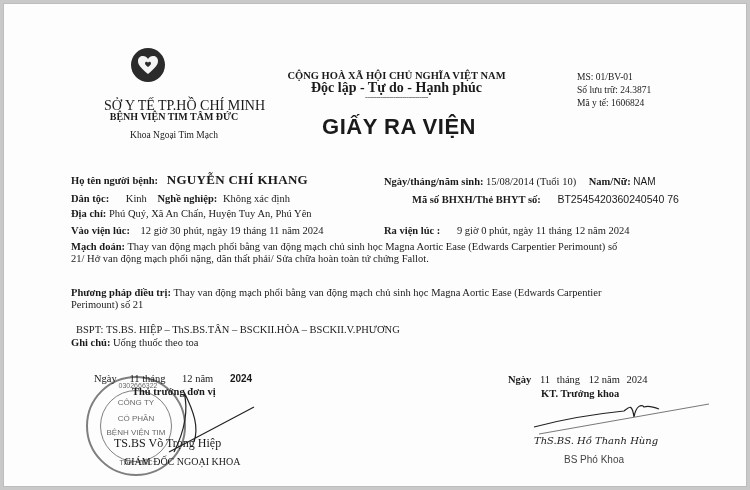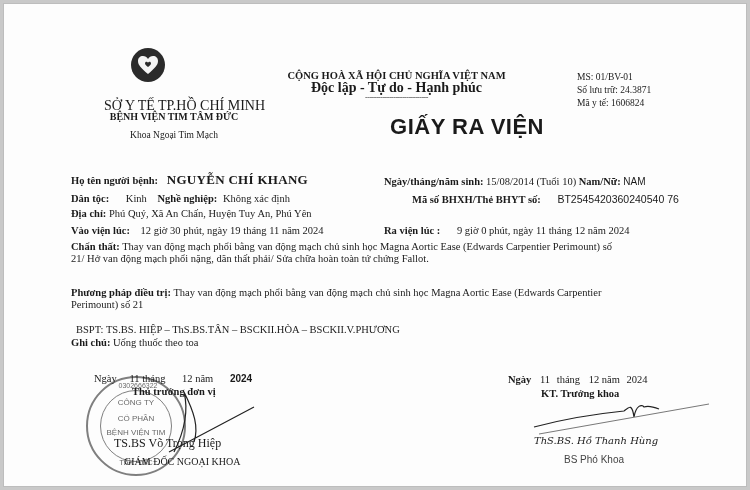--- a/index.html
+++ b/index.html
@@ -20,21 +20,21 @@
     .left-head { left: 100px; top: 96px; width: 140px; text-align: center; }
     .left-head .l1 { font-size: 14px; line-height: 11px; text-align: center; }
     .left-head .l2 { font-size: 10px; font-weight: bold; line-height: 11px; }
     .left-head .l3 { font-size: 9.5px; margin-top: 8px; }
 
     .center-head { left: 250px; top: 66px; width: 285px; text-align: center; }
     .center-head .c1 { font-size: 10.5px; font-weight: bold; line-height: 12px; }
     .center-head .c2 { font-size: 14px; font-weight: bold; line-height: 12px; }
     .center-head .dash { font-size: 8px; letter-spacing: -0.5px; line-height: 8px; color: #444; }
     .doc-title {
-      left: 250px; top: 110px; width: 290px; text-align: right;
+      left: 250px; top: 110px; width: 290px; text-align: center;
       font-family: "Liberation Sans", "DejaVu Sans", sans-serif;
       font-size: 22px; font-weight: bold; letter-spacing: 0.5px;
     }
 
     .right-meta { left: 573px; top: 67px; font-size: 9.5px; line-height: 13px; }
 
     .body-text { font-size: 10.5px; line-height: 12px; }
     .lbl { font-weight: bold; }
     .patient-name { font-size: 13px; font-weight: bold; letter-spacing: 0.3px; }
     .sans { font-family: "Liberation Sans", "DejaVu Sans", sans-serif; }
@@ -87,21 +87,21 @@
     <div>Mã y tế: 1606824</div>
   </div>
 
   <div class="abs body-text" style="left:67px; top:170px;">
     <span class="lbl">Họ tên người bệnh:</span>
     <span class="patient-name" style="margin-left:6px;">NGUYỄN CHÍ KHANG</span>
   </div>
   <div class="abs body-text" style="left:380px; top:172px;">
     <span class="lbl">Ngày/tháng/năm sinh:</span>
     <span>15/08/2014 (Tuổi 10)</span>
-    <span class="lbl" style="">Nam/Nữ:</span>
+    <span class="lbl" style="margin-left:10px;">Nam/Nữ:</span>
     <span class="sans" style="font-size:10px;">NAM</span>
   </div>
 
   <div class="abs body-text" style="left:67px; top:189px;">
     <span class="lbl">Dân tộc:</span>
     <span style="margin-left:14px;">Kinh</span>
     <span class="lbl" style="margin-left:8px;">Nghề nghiệp:</span>
     <span style="margin-left:3px;">Không xác định</span>
   </div>
   <div class="abs body-text" style="left:380px; top:189px;margin-left:28px;">
@@ -118,21 +118,21 @@
     <span class="lbl">Vào viện lúc:</span>
     <span style="margin-left:8px;">12 giờ 30 phút, ngày 19 tháng 11 năm 2024</span>
   </div>
   <div class="abs body-text" style="left:380px; top:221px;">
     <span class="lbl">Ra viện lúc :</span>
     <span style="margin-left:14px;">9 giờ 0 phút, ngày 11 tháng 12 năm 2024</span>
   </div>
 
   <div class="abs body-text" style="left:67px; top:237px;">
     <div>
-      <span class="lbl">Chẩn thất:</span>
+      <span class="lbl">Mạch đoán:</span>
       <span>Thay van động mạch phổi bằng van động mạch chủ sinh học Magna Aortic Ease (Edwards Carpentier Perimount) số</span>
     </div>
     <div>21/ Hở van động mạch phổi nặng, dãn thất phải/ Sửa chữa hoàn toàn tứ chứng Fallot.</div>
   </div>
 
   <div class="abs body-text" style="left:67px; top:283px;">
     <div>
       <span class="lbl">Phương pháp điều trị:</span>
       <span>Thay van động mạch phổi bằng van động mạch chủ sinh học Magna Aortic Ease (Edwards Carpentier</span>
     </div>

